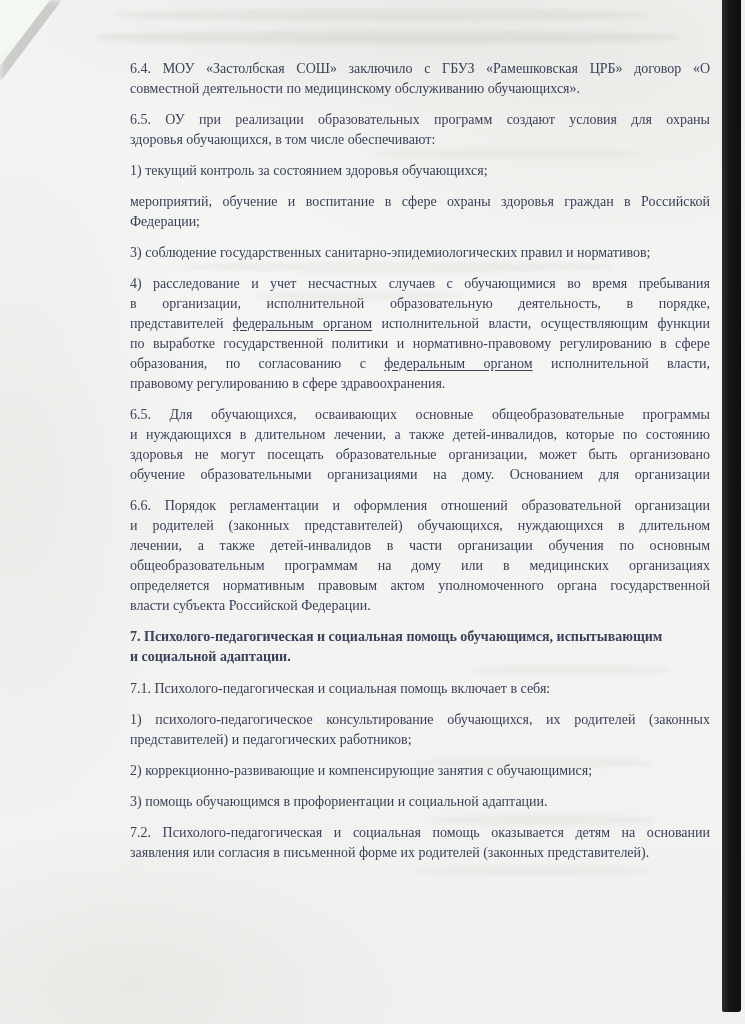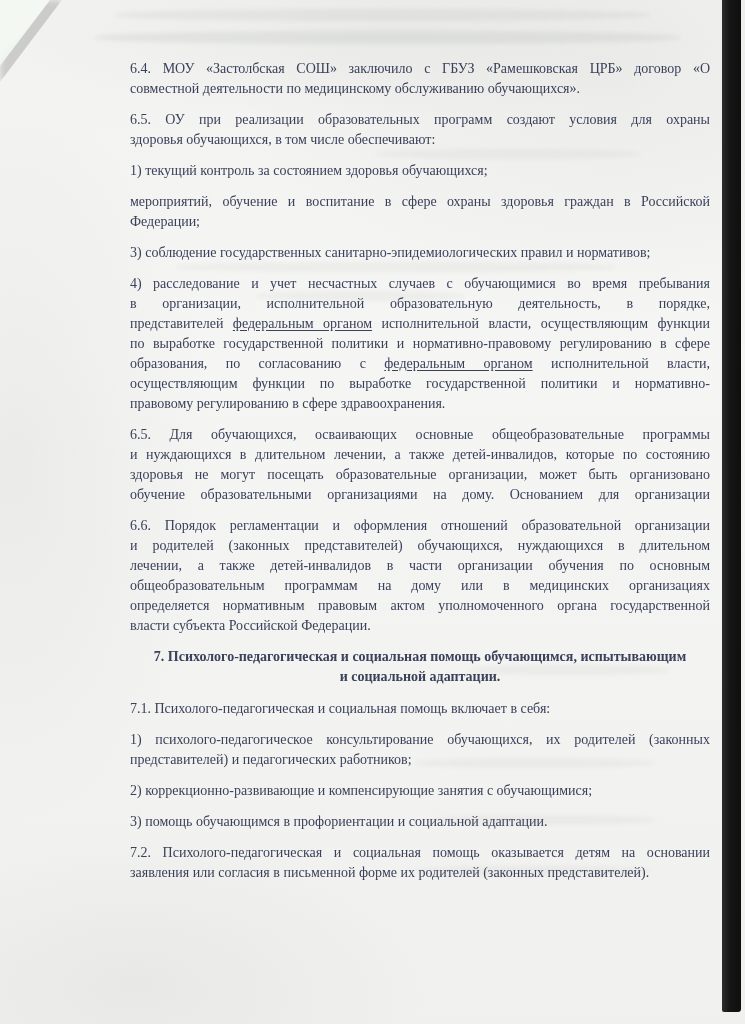--- a/index.html
+++ b/index.html
@@ -63,21 +63,21 @@
     font-size:14px; line-height:20px;
     text-rendering:optimizeLegibility;
     margin-left:35px;
   }
   .block { margin:0 0 11px 0; }
   .block:last-child { margin-bottom:0; }
   .line { min-height:20px; }
   
   .jl { text-align:justify; text-align-last:justify; }
   .heading { font-weight:bold; margin:9px 0 12px 0; }
-  .heading .line { text-align:center; }
+  .heading .line { text-align:left; }
   u { text-decoration:underline; text-underline-offset:2px; }
 </style>
 </head>
 <body>
 
 <div class="scan">
   <div class="fold-shadow"></div>
   <div class="fold"></div>
 
   <div class="smudge sm1"></div>
@@ -108,21 +108,20 @@
       </div>
       <div class="block paragraph">
         <div class="line"><span>3) соблюдение государственных санитарно-эпидемиологических правил и нормативов;</span></div>
       </div>
       <div class="block paragraph">
         <div class="line jl"><span>4) расследование и учет несчастных случаев с обучающимися во время пребывания</span></div>
         <div class="line jl"><span>в организации, исполнительной образовательную деятельность, в порядке,</span></div>
         <div class="line jl"><span>представителей </span><u>федеральным органом</u><span> исполнительной власти, осуществляющим функции</span></div>
         <div class="line jl"><span>по выработке государственной политики и нормативно-правовому регулированию в сфере</span></div>
         <div class="line jl"><span>образования, по согласованию с </span><u>федеральным органом</u><span> исполнительной власти,</span></div>
-        <div class="line jl"><span>осуществляющим функции по выработке государственной политики и нормативно-</span></div>
         <div class="line"><span>правовому регулированию в сфере здравоохранения.</span></div>
       </div>
       <div class="block paragraph">
         <div class="line jl"><span>6.5. Для обучающихся, осваивающих основные общеобразовательные программы</span></div>
         <div class="line jl"><span>и нуждающихся в длительном лечении, а также детей-инвалидов, которые по состоянию</span></div>
         <div class="line jl"><span>здоровья не могут посещать образовательные организации, может быть организовано</span></div>
         <div class="line jl"><span>обучение образовательными организациями на дому. Основанием для организации</span></div>
       </div>
       <div class="block paragraph">
         <div class="line jl"><span>6.6. Порядок регламентации и оформления отношений образовательной организации</span></div>

